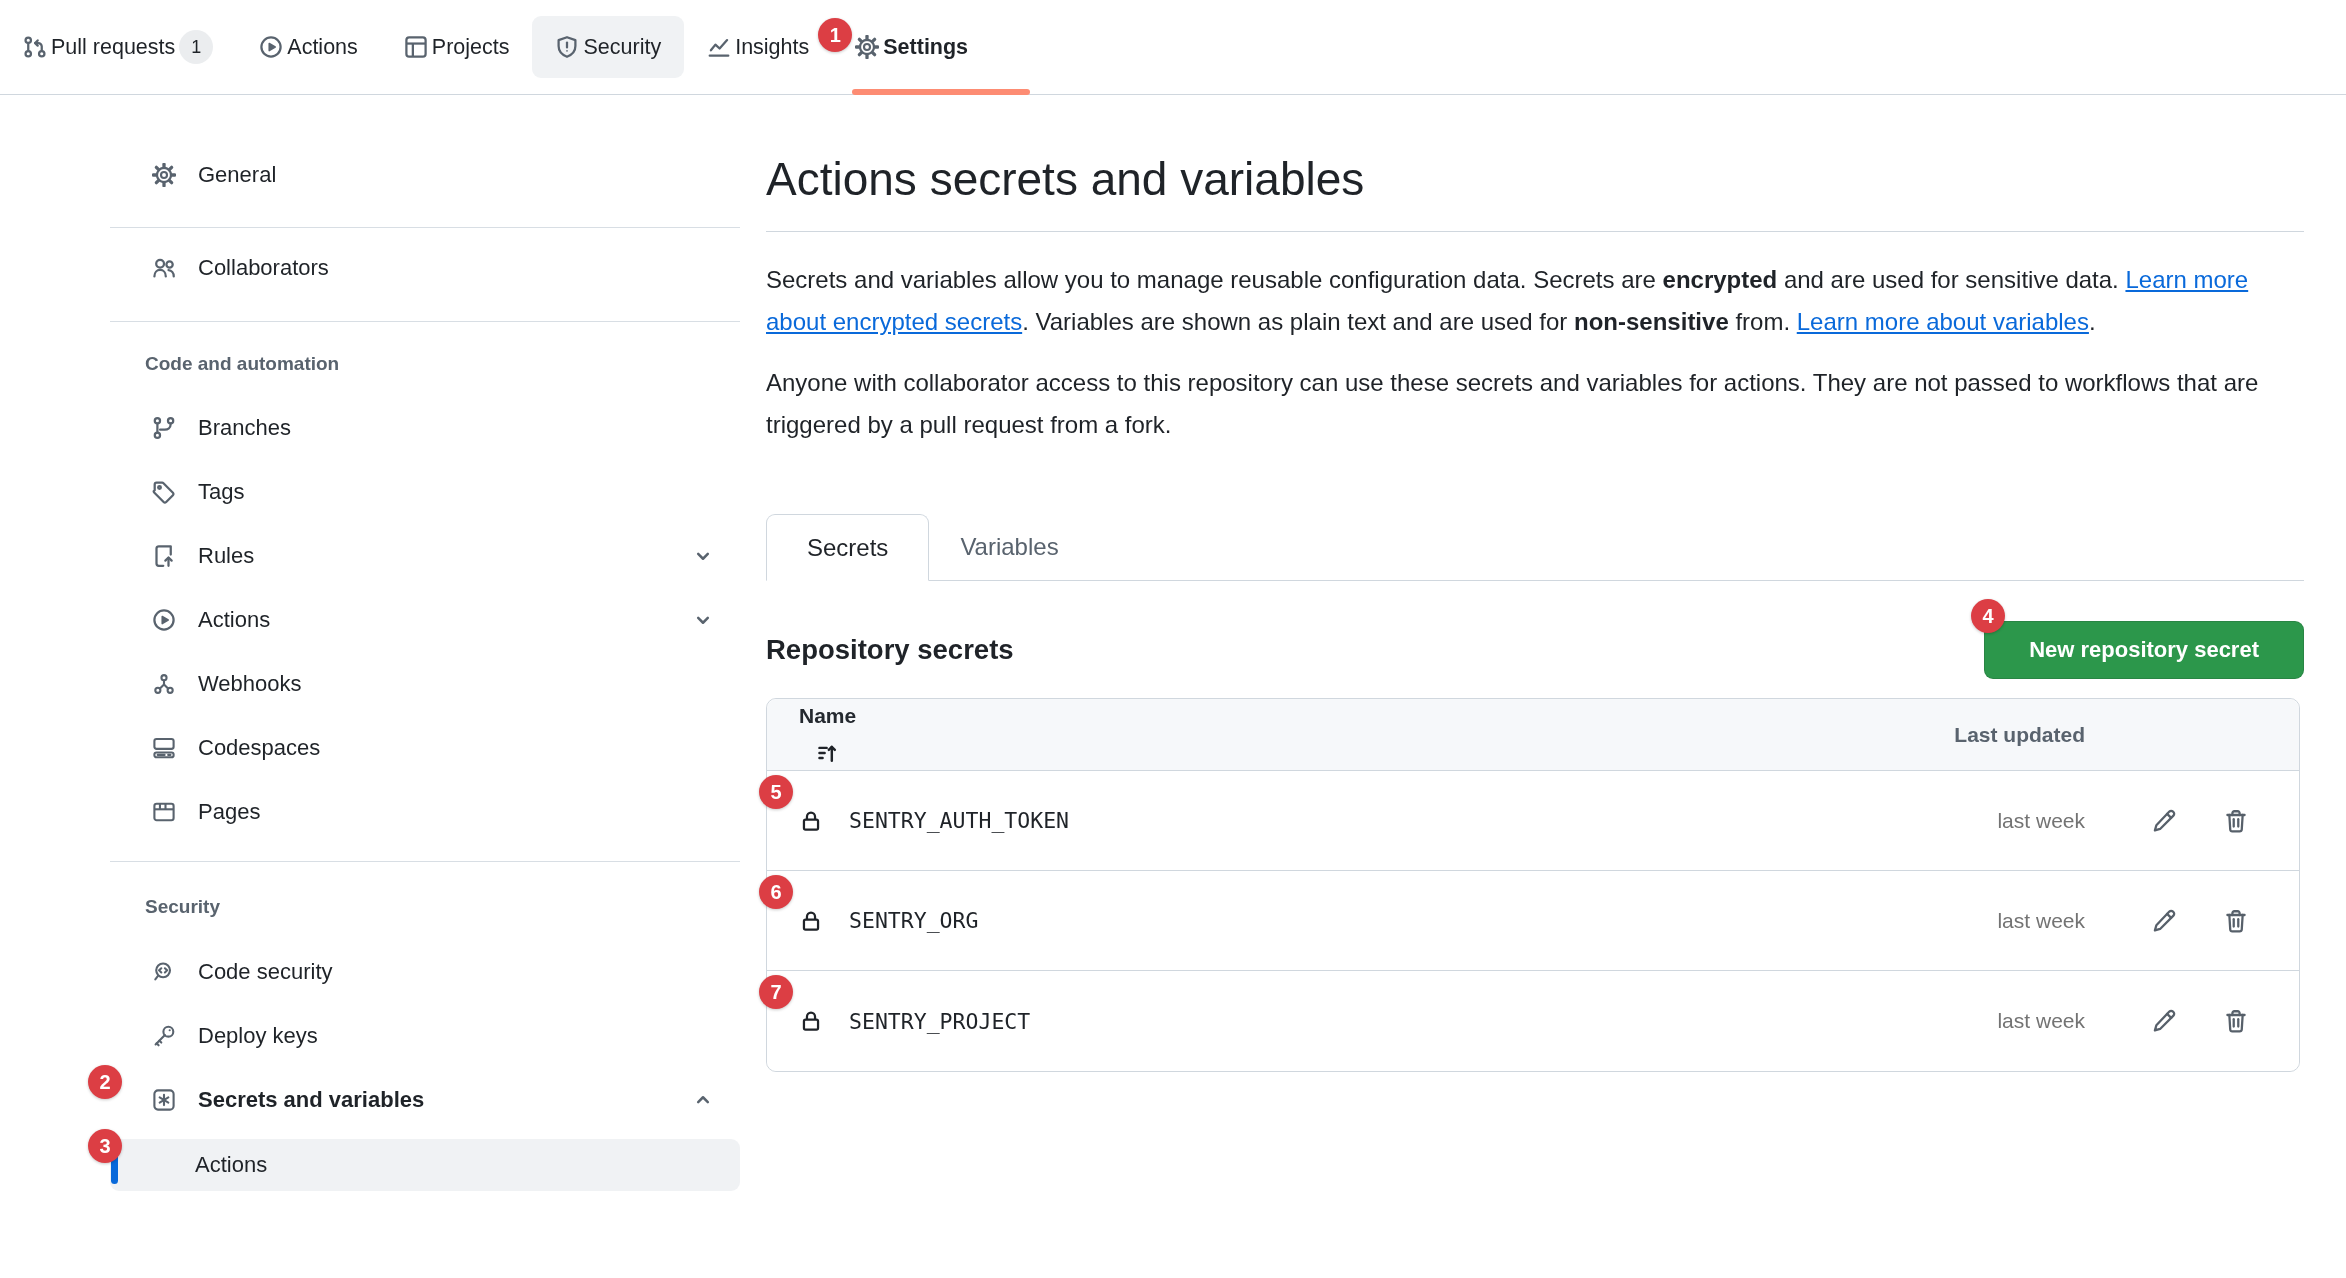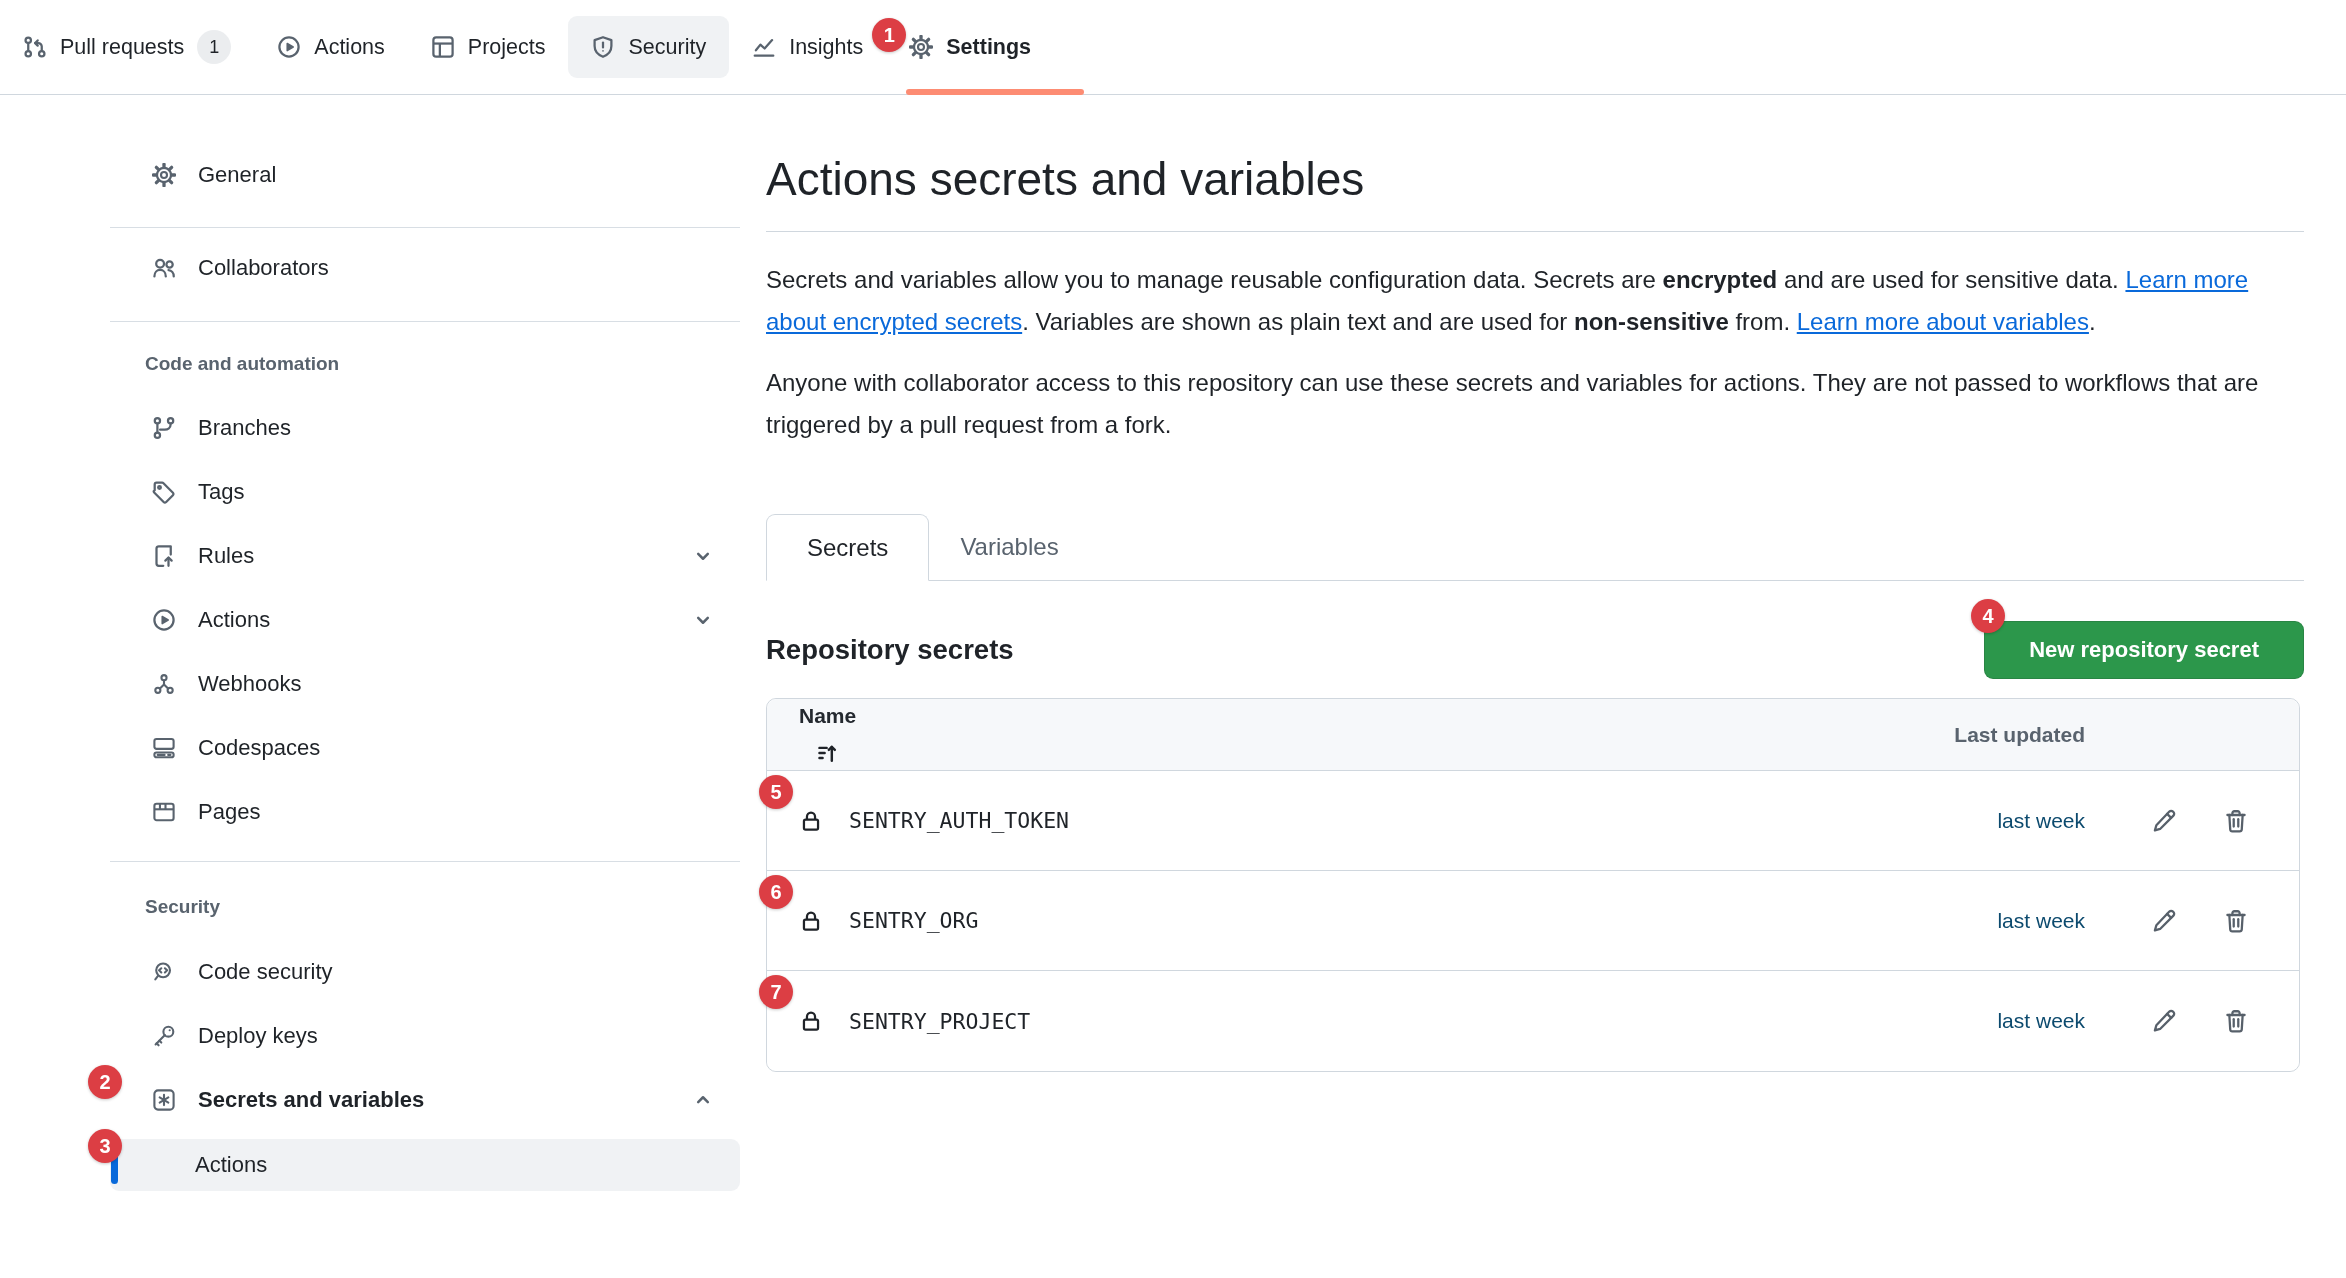--- a/index.html
+++ b/index.html
@@ -3,21 +3,21 @@
 <meta charset="utf-8">
 <style>
   * { margin:0; padding:0; box-sizing:border-box; }
   html,body { background:#fff; }
   body { font-family:"Liberation Sans", sans-serif; color:#1f2328; }
   .app { position:relative; width:2346px; height:1278px; background:#fff; overflow:hidden; }
 
   
   .topnav { position:absolute; top:0; left:0; width:2346px; height:95px;
             border-bottom:1px solid #d0d7de; display:flex; align-items:center; }
-  .nav-item { height:70px; display:flex; align-items:center; gap:13px; padding:0 23px;
+  .nav-item { height:70px; display:flex; align-items:center; gap:4px; padding:0 23px;
               font-size:21.5px; color:#1f2328; position:relative; cursor:pointer; }
   .nav-item .ic { color:#59636e; }
   .nav-item.pill { background:rgba(208,215,222,0.32); border-radius:9px; height:62px; }
   .nav-item.active { font-weight:700; }
   .nav-item.active::after { content:""; position:absolute; left:20px; width:178px; height:6px;
             border-radius:3px; background:#fd8c73; bottom:-13px; }
   .counter { min-width:34px; height:34px; padding:0 9px; border-radius:17px;
              background:rgba(175,184,193,0.25); font-size:18px; font-weight:500;
              display:flex; align-items:center; justify-content:center; color:#1f2328; }
 
@@ -87,21 +87,21 @@
   .th-name { display:flex; align-items:center; gap:14px; padding-left:32px; font-size:21px;
              font-weight:700; color:#24292f; cursor:pointer;flex-direction:column; }
   .th-name .ic { width:23px; height:23px; color:#1f2328; }
   .th-updated { margin-left:auto; padding-right:214px; font-size:21px; font-weight:700; color:#59636e; }
   .trow { display:flex; align-items:center; height:100px; border-bottom:1px solid #d0d7de;
           position:relative; padding:0 50px 0 32px; background:#fff; }
   .trow:last-child { border-bottom:none; border-radius:0 0 10px 10px; }
   .cell-name { display:flex; align-items:center; gap:26px; font-size:21.5px;
                font-family:"DejaVu Sans Mono", monospace; color:#1f2328; }
   .cell-name .ic { color:#1f2328; }
-  .cell-updated { margin-left:auto; font-size:21px; color:#0c4a6e; }
+  .cell-updated { margin-left:auto; font-size:21px; color:#737373; }
   .row-act { color:#57606a; cursor:pointer; }
   .row-act.edit { margin-left:66px; }
   .row-act.del { margin-left:46px; }
 </style>
 </head>
 <body>
 
 <div class="app">
 
   <div class="topnav">

